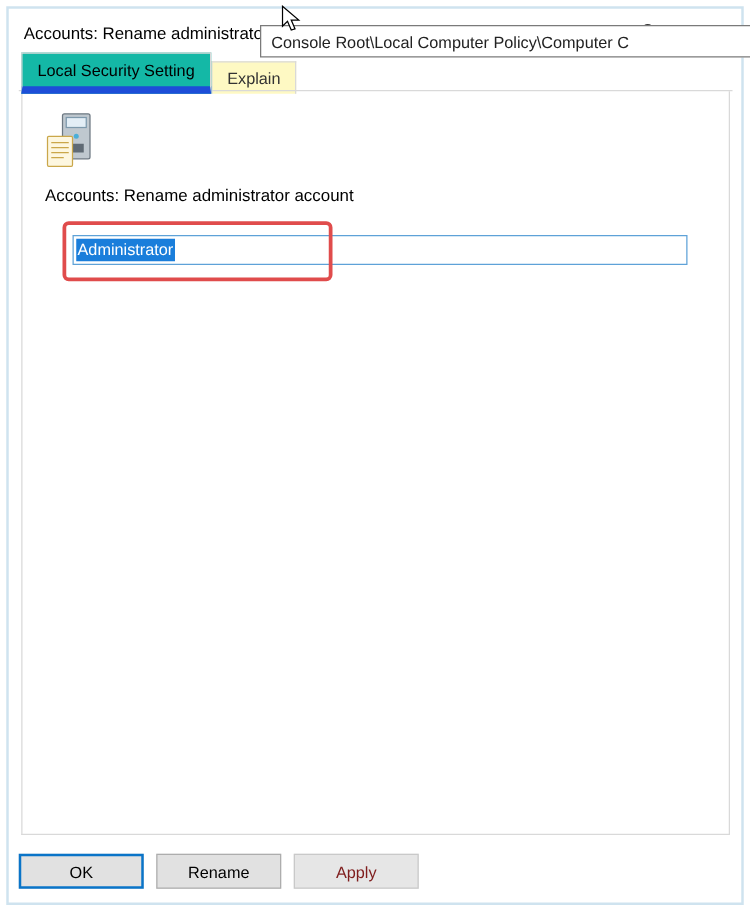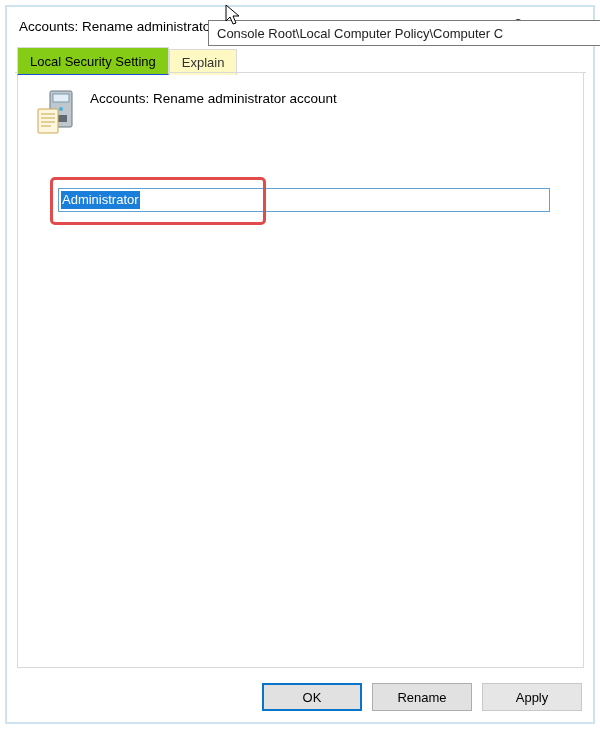--- a/index.html
+++ b/index.html
@@ -101,24 +101,24 @@
       padding: 6px 12px 5px 12px;
       font-size: 13px;
       color: #000;
       border: 1px solid #d9d9d9;
       border-bottom: none;
       background: #fff;
       margin-right: 0;
       position: relative;
     }
     .tab.active {
-      background: #84cc16;
+      background: #14b8a6;
       z-index: 2;
       top: 1px;
-      border-bottom: 1px solid #1d4ed8;
+      border-bottom: 6px solid #1d4ed8;
       margin-bottom: -1px;
     }
     .tab.inactive {
       background: #fef9c3;
       color: #333;
       top: 2px;
       height: 26px;
       padding-top: 5px;
     }
     .tab-panel {
@@ -128,20 +128,21 @@
       border-bottom: 1px solid #d9d9d9;
       padding: 16px 18px;
       position: relative;
       margin: 0 2px 8px 2px;
     }
     .policy-header {
       display: flex;
       align-items: flex-start;
       gap: 12px;
       margin-bottom: 38px;
+      flex-direction: column;
     }
     .policy-icon { width: 42px; height: 46px; flex-shrink: 0; }
     .policy-heading {
       font-size: 13.5px;
       color: #000;
       padding-top: 2px;
     }
     .input-highlight {
       position: absolute;
       left: 32px;
@@ -172,40 +173,40 @@
       height: 18px;
       background: #1a7edb;
       color: #fff;
       font-size: 13px;
       line-height: 18px;
       padding: 0 1px;
       pointer-events: none;
     }
     .button-row {
       display: flex;
-      justify-content: flex-end;
+      justify-content: flex-start;
       gap: 10px;
       padding: 4px 4px 2px 0;
       height: 40px;
       align-items: center;
     }
     .btn {
       width: 100px;
       height: 28px;
       font-family: inherit;
       font-size: 13px;
       background: #e1e1e1;
       border: 1px solid #adadad;
       color: #000;
     }
     .btn.default {
       border: 2px solid #0a74c8;
     }
     .btn:disabled {
-      color: #000000;
+      color: #7f1d1d;
       background: #e6e6e6;
       border-color: #c9c9c9;
     }
   </style>
 </head>
 <body>
 
 <div class="outer-border"></div>
 
 <div class="window">

